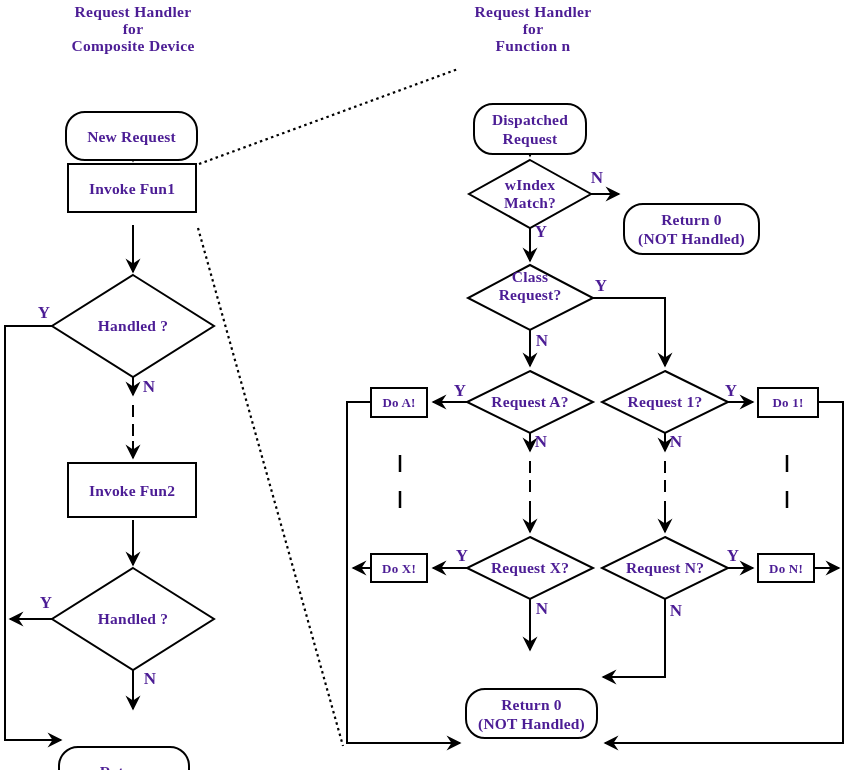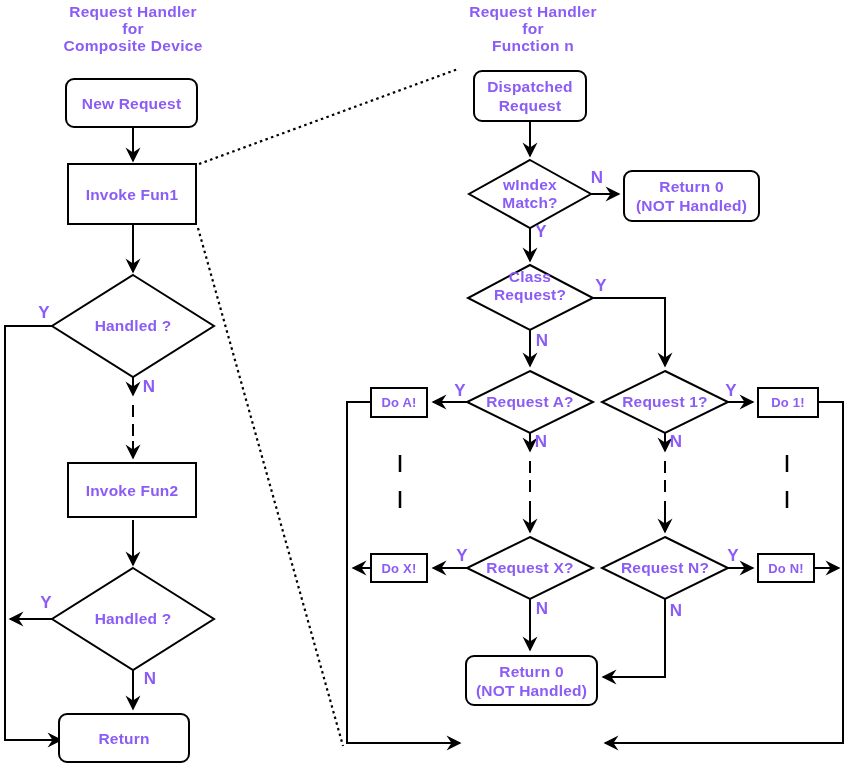--- a/index.html
+++ b/index.html
@@ -1,30 +1,30 @@
 <!DOCTYPE html>
 <html><head>
 <meta charset="utf-8">
 <style>
   html,body{margin:0;padding:0;background:#ffffff;}
   .stage{
     position:relative;width:846px;height:770px;background:#ffffff;
-    font-family:Liberation Sans, sans-serif;color:#8b5cf6;overflow:hidden;
+    font-family:Liberation Serif, serif;color:#4c1d95;overflow:hidden;
   }
   .lines{position:absolute;left:0;top:0;z-index:1;}
   .title{
     position:absolute;z-index:3;text-align:center;white-space:pre-line;
     font-size:15.5px;font-weight:700;line-height:17px;letter-spacing:.3px;
   }
   .node{
     position:absolute;z-index:3;display:flex;align-items:center;justify-content:center;
     text-align:center;white-space:pre-line;background:#fff;border:2px solid #000;
     box-sizing:border-box;font-size:15.5px;font-weight:600;line-height:19px;letter-spacing:.2px;
   }
-  .rounded{border-radius:9px;}
+  .rounded{border-radius:20px;margin-top:33px;}
   .small{font-size:13px;border-width:2.5px;}
   .dlabel{
     position:absolute;z-index:3;transform:translate(-50%,-50%);text-align:center;
     white-space:pre-line;font-size:15.5px;font-weight:600;line-height:18px;letter-spacing:.2px;
   }
   .yn{
     position:absolute;z-index:3;transform:translate(-50%,-50%);
     font-size:17px;font-weight:600;
   }
   .c{stroke:#000;stroke-width:2;fill:none;}
@@ -93,21 +93,21 @@
   </svg>
 
   <div class="title" style="left:13px;top:3px;width:240px">Request Handler
 for
 Composite Device</div>
   <div class="title" style="left:413px;top:3px;width:240px">Request Handler
 for
 Function n</div>
 
   <div class="node rounded" style="left:65px;top:78px;width:133px;height:50px">New Request</div>
-  <div class="node" style="left:67px;top:163px;width:130px;height:62px">Invoke Fun1</div>
+  <div class="node" style="left:67px;top:163px;width:130px;height:50px">Invoke Fun1</div>
   <div class="node" style="left:67px;top:462px;width:130px;height:56px">Invoke Fun2</div>
   <div class="node rounded" style="left:58px;top:713px;width:132px;height:50px">Return</div>
 
   <div class="dlabel" style="left:133px;top:326px">Handled ?</div>
   <div class="dlabel" style="left:133px;top:619px">Handled ?</div>
 
   <div class="node rounded" style="left:473px;top:70px;width:114px;height:52px">Dispatched
 Request</div>
   <div class="node rounded" style="left:623px;top:170px;width:137px;height:52px">Return 0
 (NOT Handled)</div>

